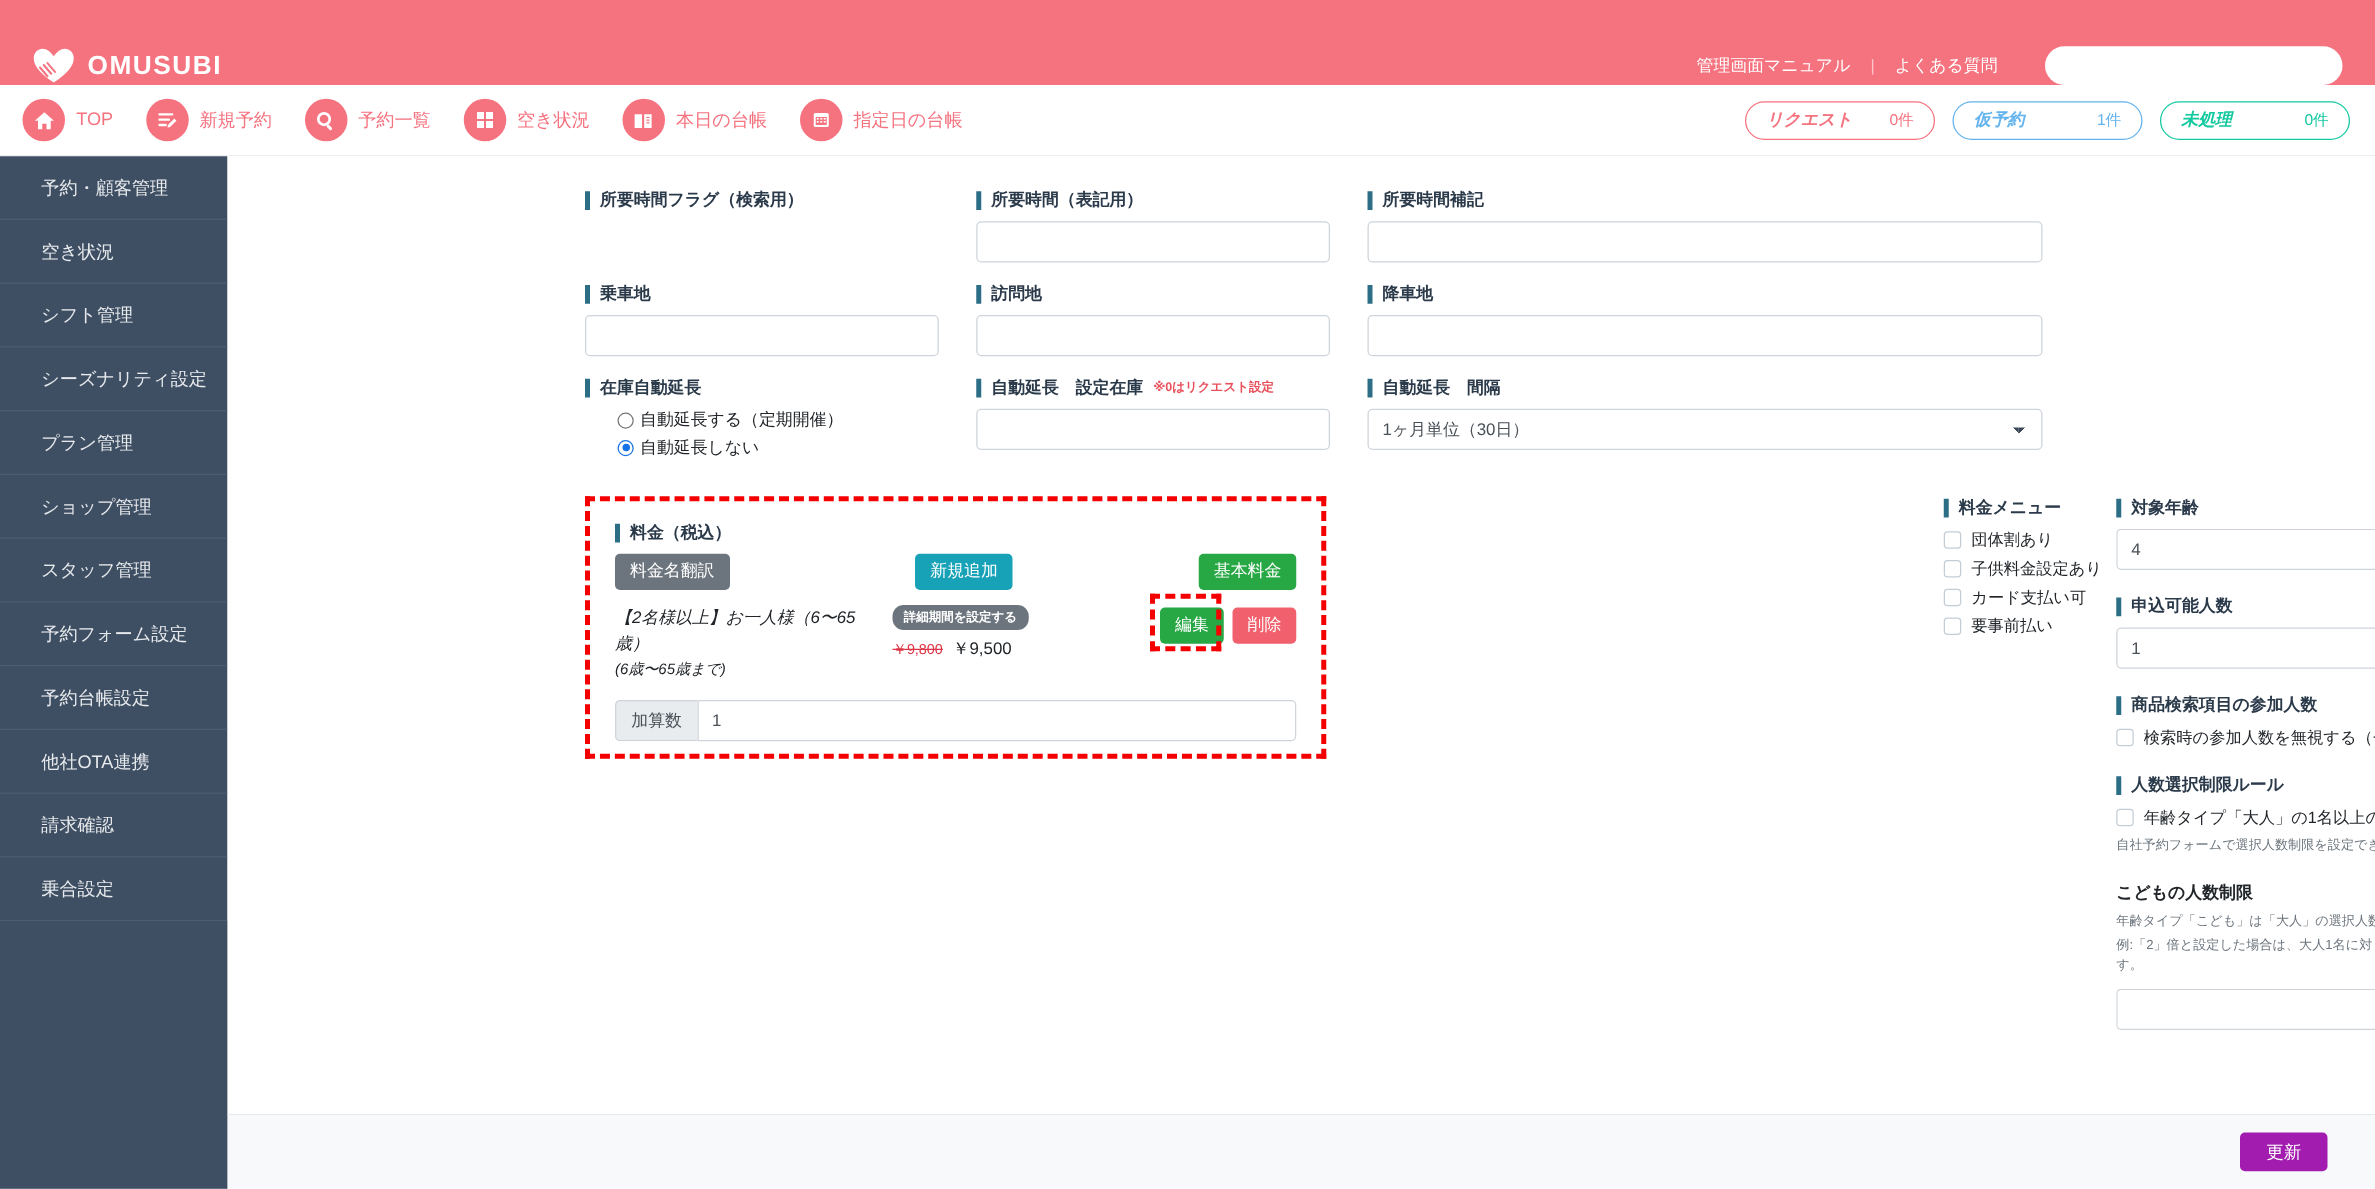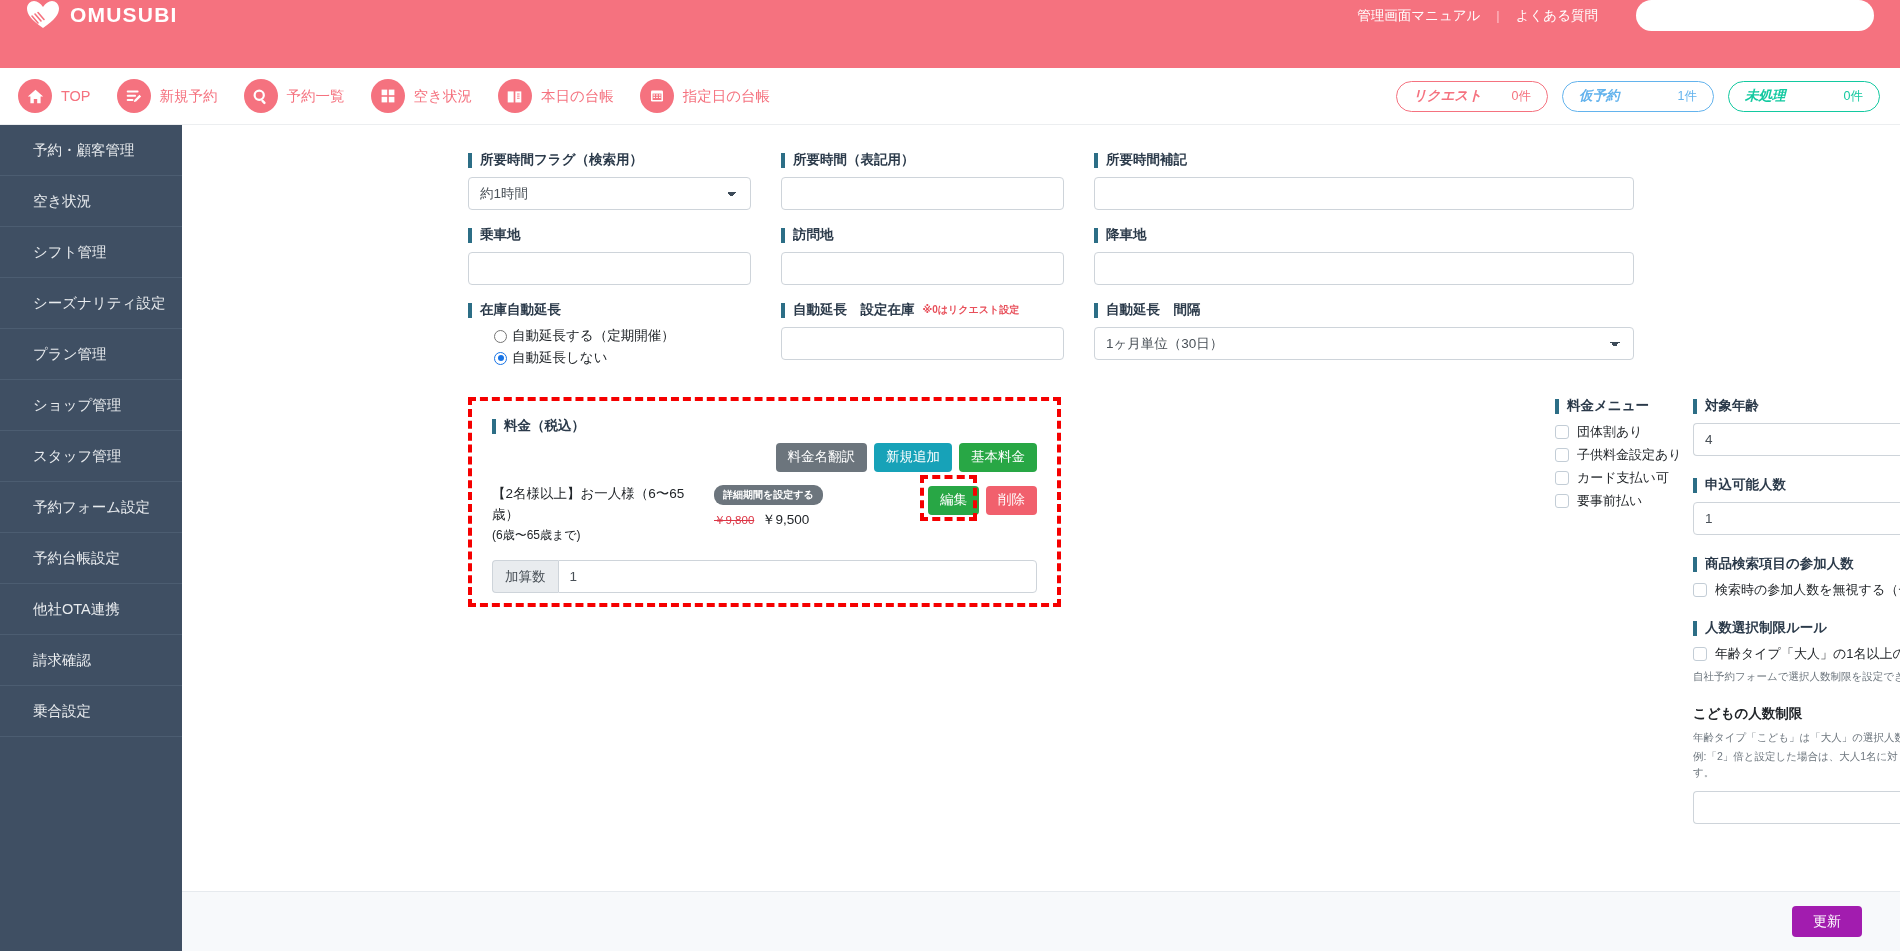--- a/index.html
+++ b/index.html
@@ -12,21 +12,21 @@
     background: #ffffff;
     color: #333;
   }
   #app { width: 1900px; height: 951px; position: relative; display: flex; flex-direction: column; }
 
   
   .topbar {
     height: 68px;
     background: #f5727f;
     display: flex;
-    align-items: flex-start;
+    align-items: flex-end;
     flex: 0 0 auto;
     padding: 0 0 0 26px;
   }
   .brand { display: flex; align-items: center; gap: 10px; }
   .brand-logo { width: 34px; height: 30px; display: block; }
   .brand-name {
     color: #fff; font-size: 21px; font-weight: bold; letter-spacing: 1.2px;
   }
   .topbar-right {
     margin-left: auto; display: flex; align-items: center; gap: 0; padding-right: 26px;
@@ -131,33 +131,33 @@
     width: 6px; height: 6px; border-radius: 50%; background: #1673e6;
   }
 
   
   .price-zone { position: relative; margin-top: 26px; }
   .dashed-box {
     position: absolute; left: 0px; top: 0px; width: 593px; height: 210px;
     border: 4px dashed #f50000; pointer-events: none; z-index: 5;
   }
   .price-inner { padding: 20px 24px 0 24px; width: 593px; }
-  .price-btnrow { display: flex; justify-content: flex-end; gap: 7px; margin-top: 8px; }
+  .price-btnrow { display: flex; justify-content: space-between; gap: 7px; margin-top: 8px; }
   .btn {
     border: none; border-radius: 4px; color: #fff; font-size: 13.5px;
     padding: 7px 12px; cursor: pointer; font-family: "Liberation Sans", sans-serif;
     line-height: 1.1;
   }
   .btn.gray  { background: #6c757d; }
   .btn.blue  { background: #17a2b8; }
   .btn.green { background: #28a745; }
   .btn.red   { background: #f1606d; }
 
   .price-row { display: flex; align-items: flex-start; margin-top: 12px; position: relative; }
-  .price-name { font-size: 13.5px; color: #212529; line-height: 1.55; width: 218px; flex: 0 0 218px; }
+  .price-name { font-size: 13.5px; color: #212529; line-height: 1.55; width: 218px; flex: 0 0 218px; font-style: italic; }
   .price-name .sub { font-size: 12px; color: #212529; }
   .price-mid { margin-left: 4px; }
   .tag-period {
     display: inline-block; background: #6c757d; color: #fff; font-size: 10px;
     font-weight: bold; border-radius: 9px; padding: 3px 9px; white-space: nowrap;
   }
   .price-vals { margin-top: 6px; font-size: 13.5px; white-space: nowrap; }
   .price-old { color: #dc3545; text-decoration: line-through; font-size: 11.5px; margin-right: 4px; }
   .price-new { color: #212529; }
 
@@ -347,23 +347,20 @@
       <div class="side-filler"></div>
     </div>
 
     <div class="footer-wrap">
       <div class="main">
         <div class="content-inner">
 
           <div class="grid3">
             <div class="col">
               <div class="flabel">所要時間フラグ（検索用）</div>
-              <select class="ctrl">
-                <option>約1時間</option>
-              </select>
             </div>
             <div class="col">
               <div class="flabel">所要時間（表記用）</div>
               <input class="ctrl" type="text" value="" style="">
             </div>
             <div class="col wide">
               <div class="flabel">所要時間補記</div>
               <input class="ctrl" type="text" value="" style="">
             </div>
           </div>

